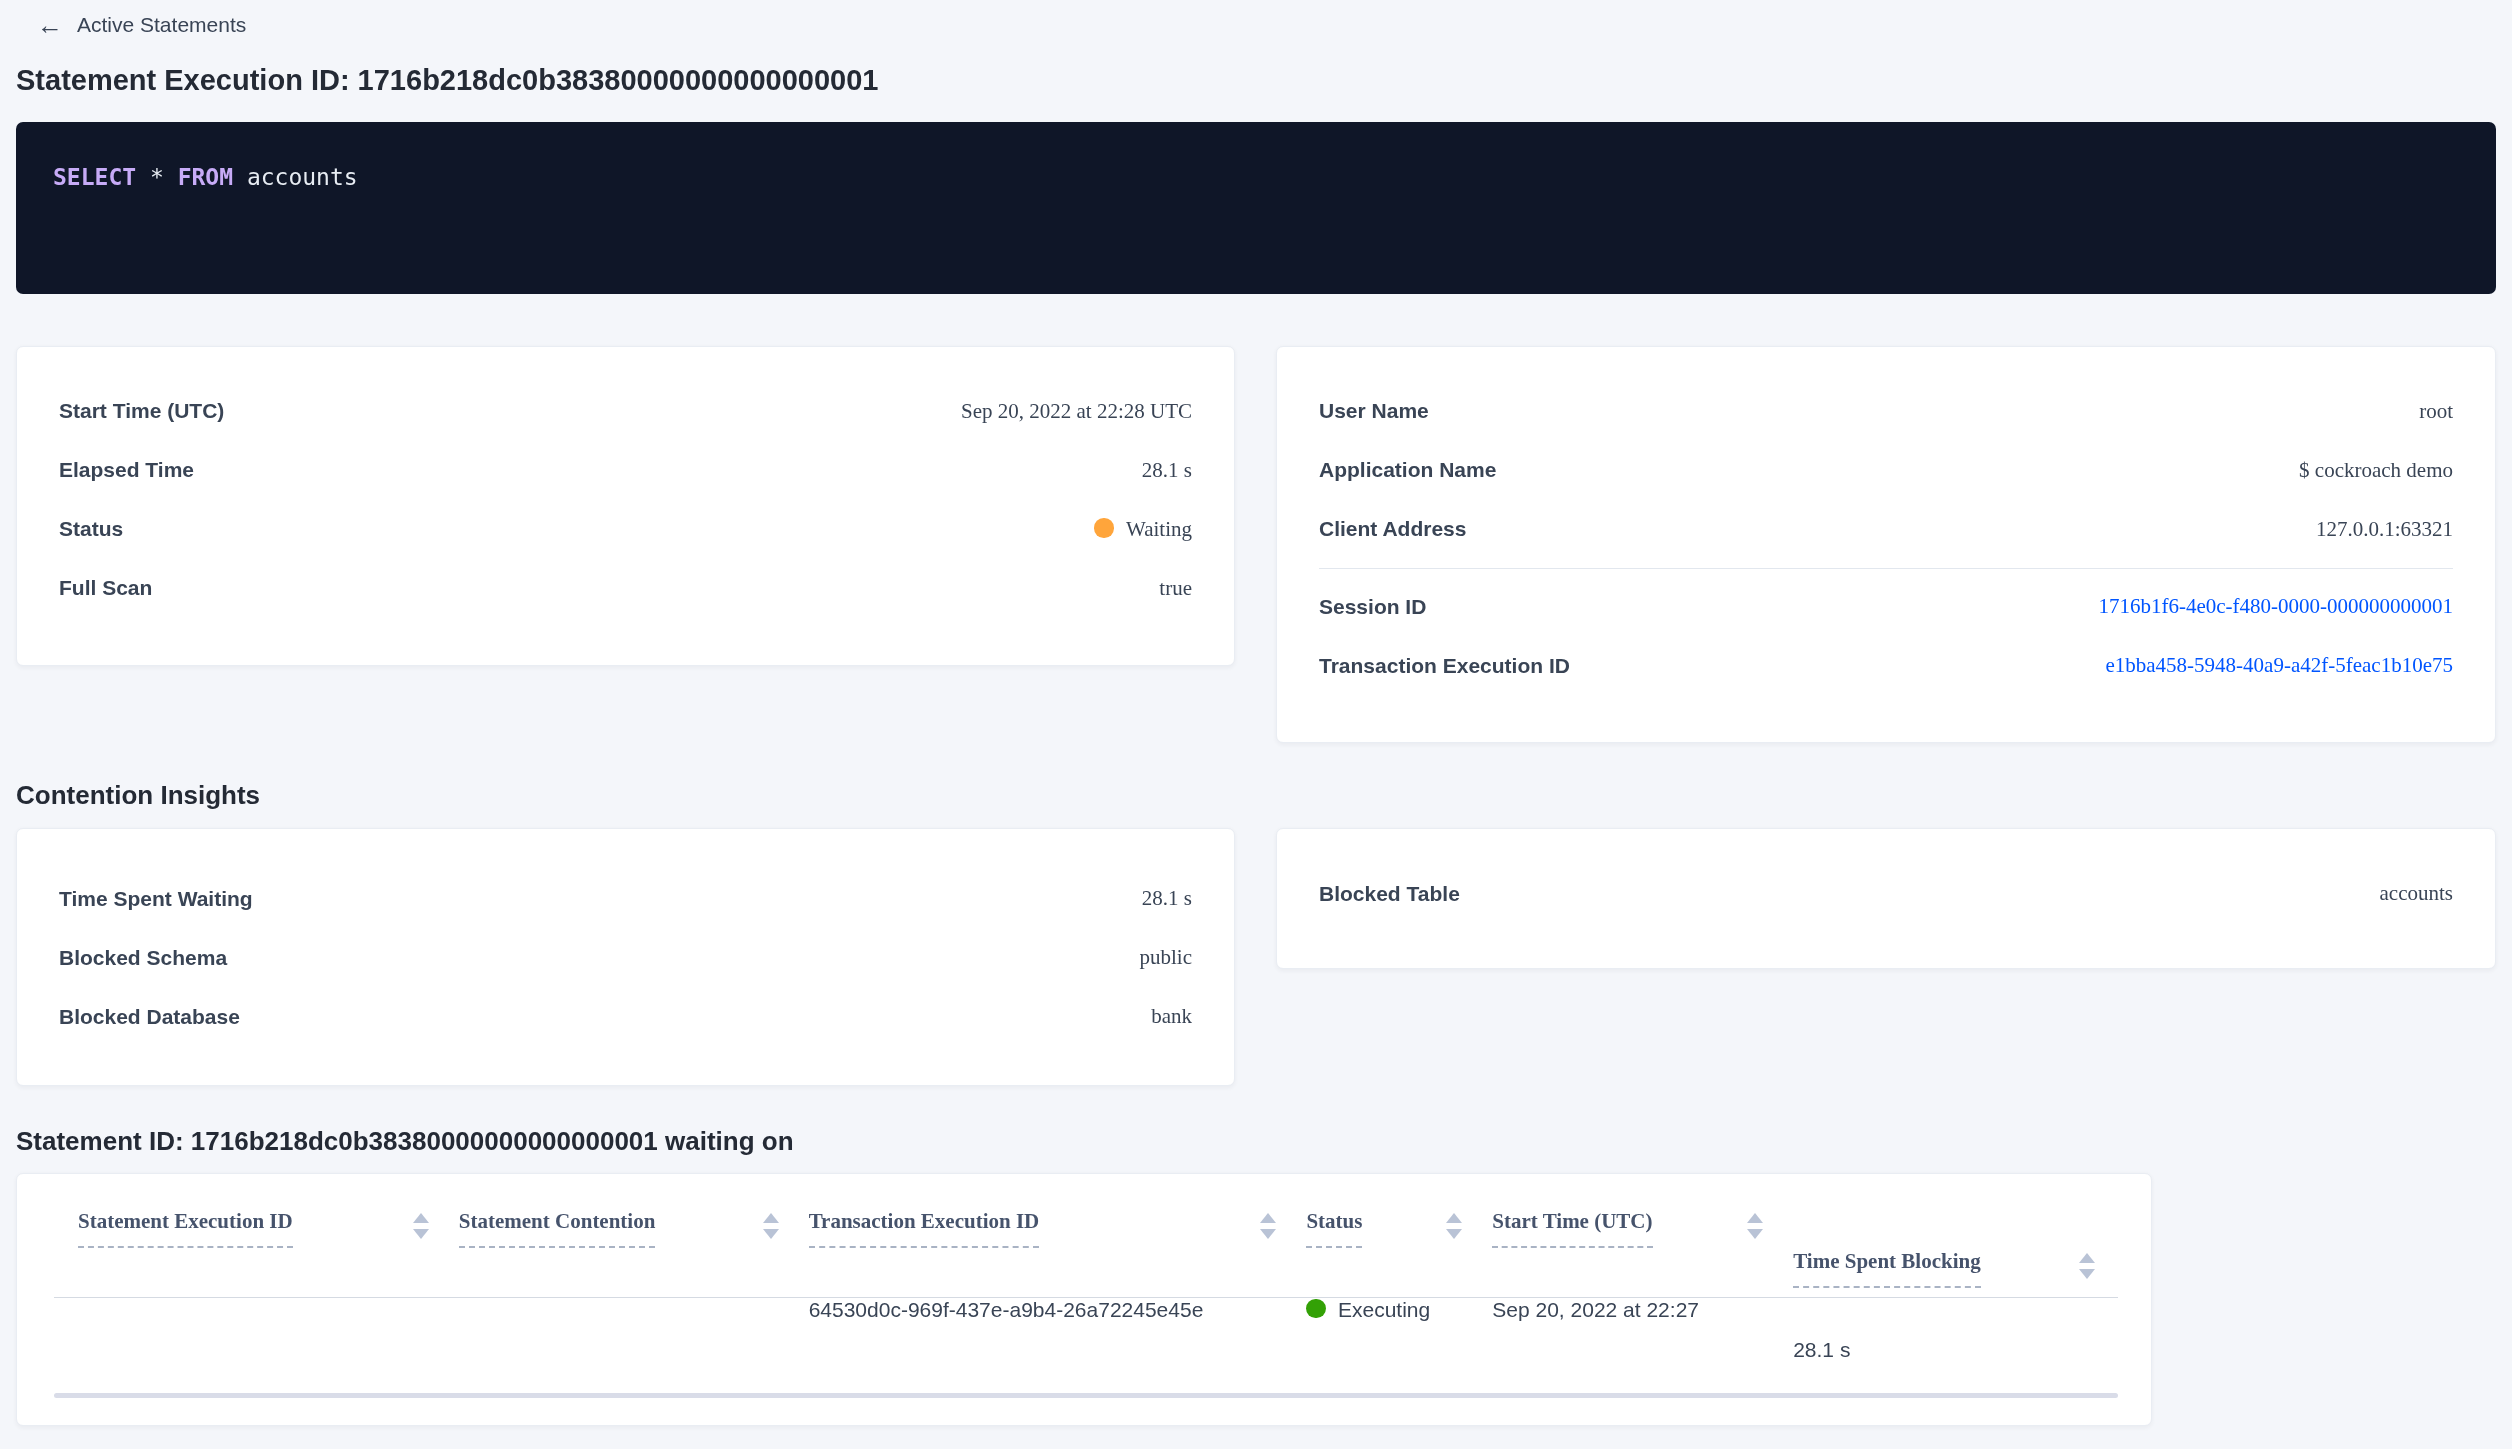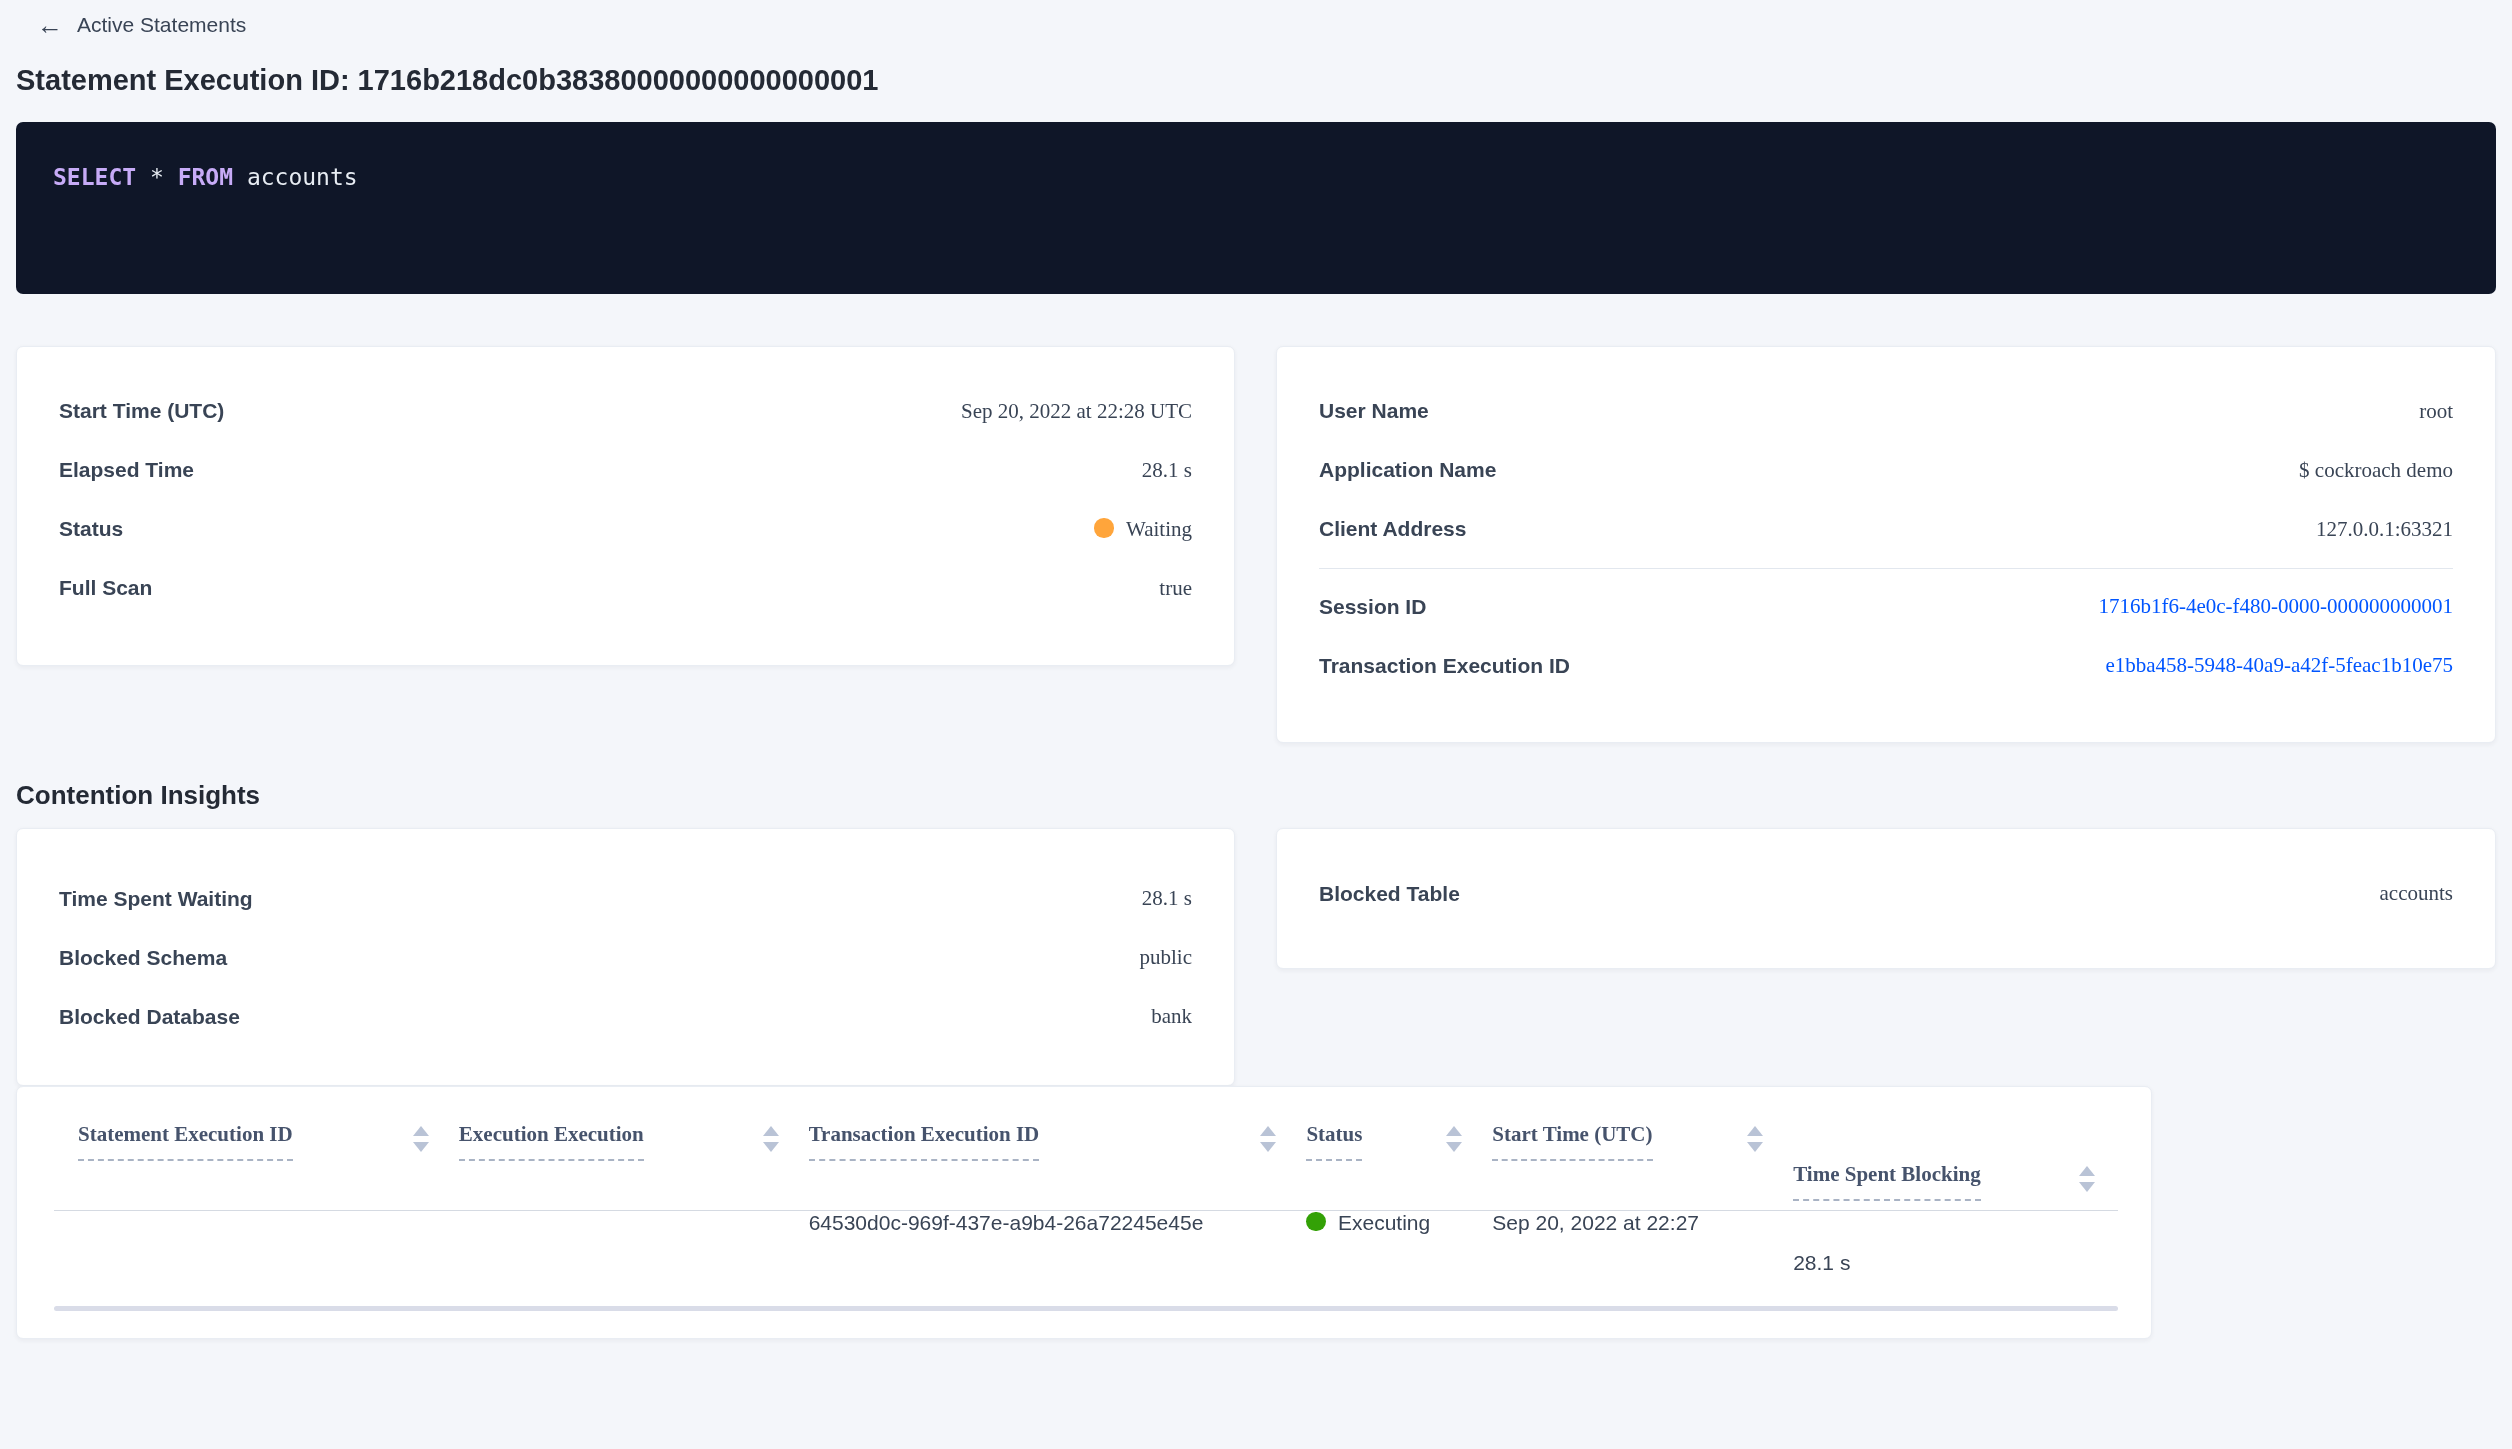--- a/index.html
+++ b/index.html
@@ -219,32 +219,33 @@
       </div>
     </div>
     <div class="card card-cont-right">
       <div class="kv-row">
         <span class="kv-label">Blocked Table</span>
         <span class="kv-value">accounts</span>
       </div>
     </div>
   </div>
 
+  <h2 class="section-heading waiting">Statement ID: 1716b218dc0b38380000000000000001 waiting on</h2>
 
   <div class="table-card">
     <div class="table-header">
       <div class="th w-col1">
         <span class="th-label">Statement Execution ID</span>
         <span class="sort-icon">
             <span class="tri-up"></span>
             <span class="tri-down"></span>
           </span>
       </div>
       <div class="th w-col2">
-        <span class="th-label">Execution Execution</span>
+        <span class="th-label">Statement Contention</span>
         <span class="sort-icon">
             <span class="tri-up"></span>
             <span class="tri-down"></span>
           </span>
       </div>
       <div class="th w-col3">
         <span class="th-label">Transaction Execution ID</span>
         <span class="sort-icon">
             <span class="tri-up"></span>
             <span class="tri-down"></span>

